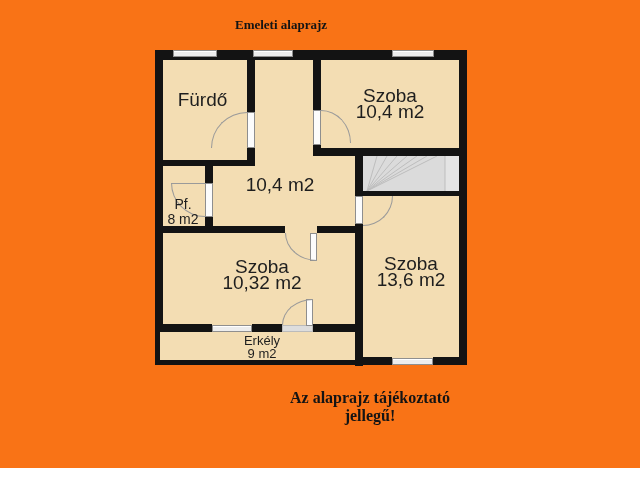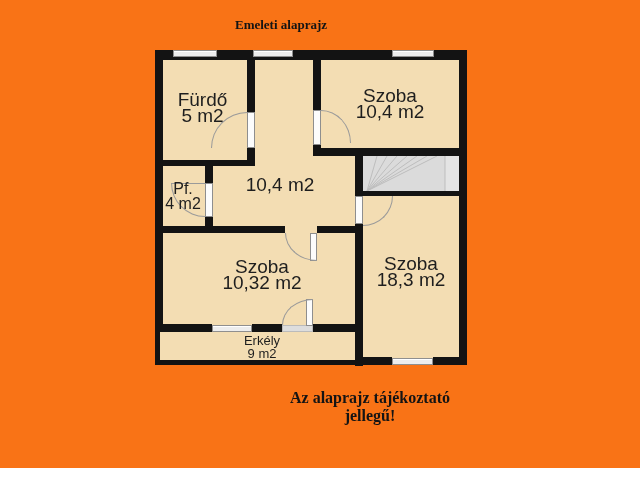--- a/index.html
+++ b/index.html
@@ -15,21 +15,21 @@
   .room-block{position:absolute;background:var(--room-fill);}
   .wall{position:absolute;background:var(--wall);}
   .win{position:absolute;background:var(--window-fill);border:1px solid #8F8F8F;
        box-shadow:inset 0 1px 0 #ffffff;}
   .threshold{position:absolute;background:#DDDDDD;border:1px solid #BBBBBB;}
   .leaf{position:absolute;background:var(--door-leaf);border:1px solid #8E8E8E;}
   .arc{position:absolute;border:0 solid var(--door-arc);}
   .stairs{position:absolute;background:var(--stairs-fill);}
   .label{position:absolute;color:var(--label-text);font-size:19px;line-height:16px;
          text-align:center;}
-  .label.small{font-size:16px;line-height:15px;}
+  .label.small{font-size:14px;line-height:15px;margin-top:16px;}
   .label.tight{font-size:13px;line-height:13px;}
 </style>
 </head>
 <body>
 
 <div class="canvas">
 
   <div class="title" style="left:181px;top:17px;width:200px;font-size:13px;">Emeleti alaprajz</div>
 
   <div class="room-block" style="left:159px;top:55px;width:304px;height:273px;"></div>
@@ -96,40 +96,39 @@
 
   <div class="arc" style="left:211px;top:112px;width:36px;height:36px;border-top-width:1px;border-left-width:1px;border-top-left-radius:100%;"></div>
   <div class="arc" style="left:171px;top:183px;width:34px;height:34px;border-top-width:1px;border-left-width:1px;border-bottom-width:1px;border-bottom-left-radius:100%;"></div>
   <div class="arc" style="left:321px;top:110px;width:30px;height:33px;border-top-width:1px;border-right-width:1px;border-top-right-radius:100%;"></div>
   <div class="arc" style="left:363px;top:196px;width:30px;height:30px;border-right-width:1px;border-bottom-width:1px;border-bottom-right-radius:100%;"></div>
   <div class="arc" style="left:285px;top:233px;width:32px;height:28px;border-left-width:1px;border-bottom-width:1px;border-bottom-left-radius:100%;"></div>
   <div class="arc" style="left:282px;top:299px;width:31px;height:26px;border-top-width:1px;border-left-width:1px;border-top-left-radius:100%;"></div>
 
   <div class="label" style="left:160px;top:92px;width:85px;">
     <div>Fürdő</div>
-    <div>5 m2</div>
   </div>
   <div class="label" style="left:330px;top:88px;width:120px;">
     <div>Szoba</div>
     <div>10,4 m2</div>
   </div>
   <div class="label small" style="left:152px;top:181px;width:62px;">
     <div>Pf.</div>
-    <div>4 m2</div>
+    <div>8 m2</div>
   </div>
   <div class="label" style="left:215px;top:177px;width:130px;">
     <div>10,4 m2</div>
   </div>
   <div class="label" style="left:197px;top:259px;width:130px;">
     <div>Szoba</div>
     <div>10,32 m2</div>
   </div>
   <div class="label" style="left:351px;top:256px;width:120px;">
     <div>Szoba</div>
-    <div>18,3 m2</div>
+    <div>13,6 m2</div>
   </div>
   <div class="label tight" style="left:197px;top:334px;width:130px;">
     <div>Erkély</div>
     <div>9 m2</div>
   </div>
 
   <div class="title" style="left:270px;top:389px;width:200px;font-size:16px;">Az alaprajz tájékoztató jellegű!</div>
 
 </div>
 

